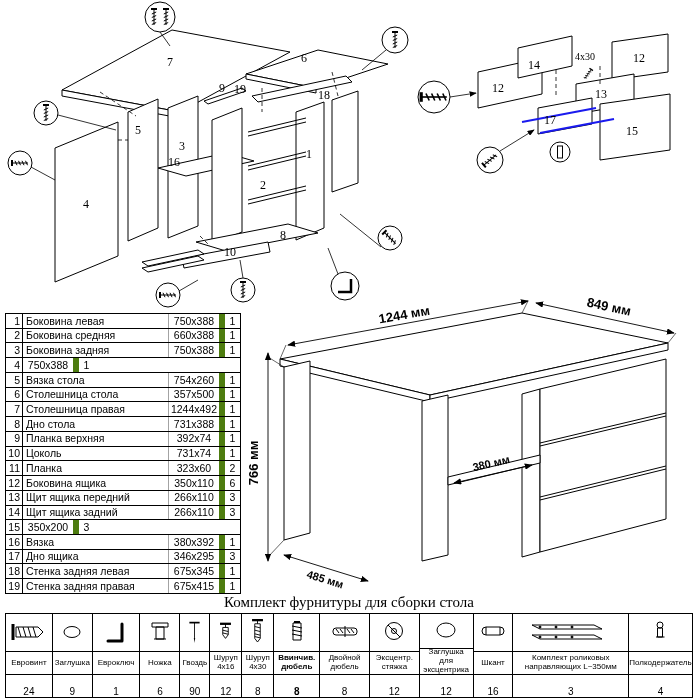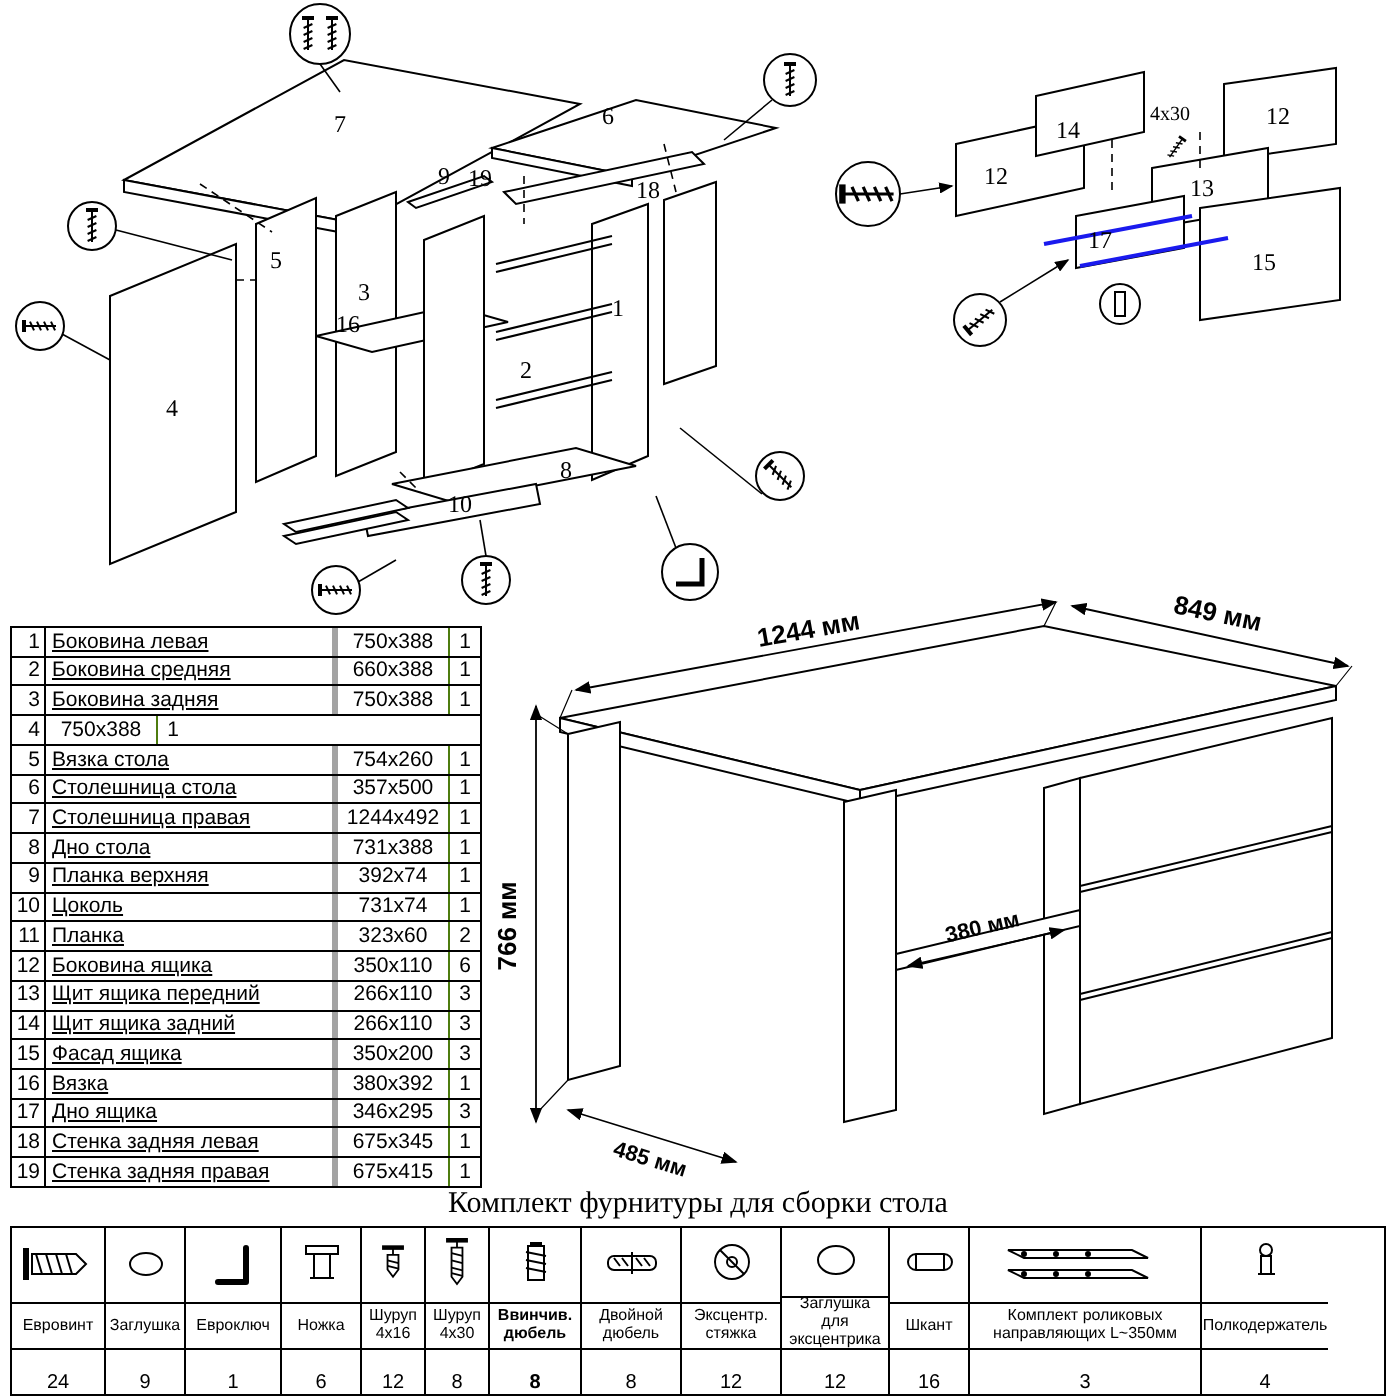--- a/index.html
+++ b/index.html
@@ -12,22 +12,22 @@
   svg text.scrlab{font-size:10px;}
   #svg-exploded{position:absolute;left:0;top:0;}
   #svg-desk{position:absolute;left:240px;top:295px;}
   .parts-table{position:absolute;left:5px;top:313px;width:234px;height:279px;
                border:1px solid #000;display:flex;flex-direction:column;
                font-size:10.5px;line-height:1;background:#fff;}
   .pt-row{flex:1;display:flex;align-items:center;}
   .pt-row + .pt-row{border-top:1px solid #000;}
   .pt-cell{height:100%;display:flex;align-items:center;}
   .pt-n{width:17px;justify-content:flex-end;padding-right:2px;border-right:1px solid #000;box-sizing:border-box;}
-  .pt-name{flex:1;padding-left:3px;border-right:3px solid #a3a3a3;box-sizing:border-box;white-space:nowrap;overflow:hidden;text-decoration:underline;}
-  .pt-size{width:56px;justify-content:center;border-right:1px solid #4d7c0f;box-sizing:border-box;}
+  .pt-name{flex:1;padding-left:3px;border-right:1px solid #a3a3a3;box-sizing:border-box;white-space:nowrap;overflow:hidden;}
+  .pt-size{width:56px;justify-content:center;border-right:6px solid #4d7c0f;box-sizing:border-box;}
   .pt-qty{width:15px;justify-content:center;}
   .hw-title{position:absolute;left:0;top:594px;width:698px;text-align:center;
             font-family:"Liberation Serif",serif;font-size:15px;}
   .hw-table{position:absolute;left:5px;top:613px;width:688px;height:85px;
             display:flex;border:1px solid #000;box-sizing:border-box;background:#fff;}
   .hw-col{display:flex;flex-direction:column;box-sizing:border-box;}
   .hw-col + .hw-col{border-left:1px solid #000;}
   .hw-icon{height:42px;border-bottom:1px solid #000;display:flex;align-items:center;justify-content:center;overflow:hidden;}
   .hw-name{height:25px;border-bottom:1px solid #000;display:flex;align-items:center;justify-content:center;
            text-align:center;font-size:8px;line-height:1.1;padding:0 1px;}
@@ -248,21 +248,20 @@
         <div class="pt-cell pt-qty">3</div>
       </div>
       <div class="pt-row">
         <div class="pt-cell pt-n">14</div>
         <div class="pt-cell pt-name">Щит ящика задний</div>
         <div class="pt-cell pt-size">266x110</div>
         <div class="pt-cell pt-qty">3</div>
       </div>
       <div class="pt-row">
         <div class="pt-cell pt-n">15</div>
-        <div class="pt-cell pt-name">Фасад ящика</div>
         <div class="pt-cell pt-size">350x200</div>
         <div class="pt-cell pt-qty">3</div>
       </div>
       <div class="pt-row">
         <div class="pt-cell pt-n">16</div>
         <div class="pt-cell pt-name">Вязка</div>
         <div class="pt-cell pt-size">380x392</div>
         <div class="pt-cell pt-qty">1</div>
       </div>
       <div class="pt-row">
@@ -363,20 +362,33 @@
             <g stroke="#000" fill="none">
               <path d="M9,9 h16 v4 h-16 z"></path>
               <path d="M13,13 h8 v12 h-8 z"></path>
               <path d="M11,25 h12"></path>
             </g>
           </svg>
         </div>
         <div class="hw-name">Ножка</div>
         <div class="hw-qty">6</div>
       </div>
+      <div class="hw-col" style="width: 30px;">
+        <div class="hw-icon">
+          <svg width="34" height="36" viewBox="0 0 34 36">
+            <g stroke="#000" fill="none">
+              <line x1="11" y1="7" x2="23" y2="7" stroke-width="2"></line>
+              <line x1="17" y1="7" x2="17" y2="25"></line>
+              <path d="M16.2,25 L17,31 L17.8,25 z" fill="#000" stroke="none"></path>
+            </g>
+          </svg>
+        </div>
+        <div class="hw-name">Гвоздь</div>
+        <div class="hw-qty">90</div>
+      </div>
       <div class="hw-col" style="width: 32px;">
         <div class="hw-icon">
           <svg width="34" height="36" viewBox="0 0 34 36">
             <g stroke="#000" fill="none">
               <line x1="11" y1="9" x2="23" y2="9" stroke-width="2.5"></line>
               <line x1="17" y1="9" x2="17" y2="13"></line>
               <path d="M14,13 h6 v8 l-3,4 -3,-4 z"></path>
               <path d="M14,16 l6,1.5 M14,19 l6,1.5"></path>
             </g>
           </svg>

